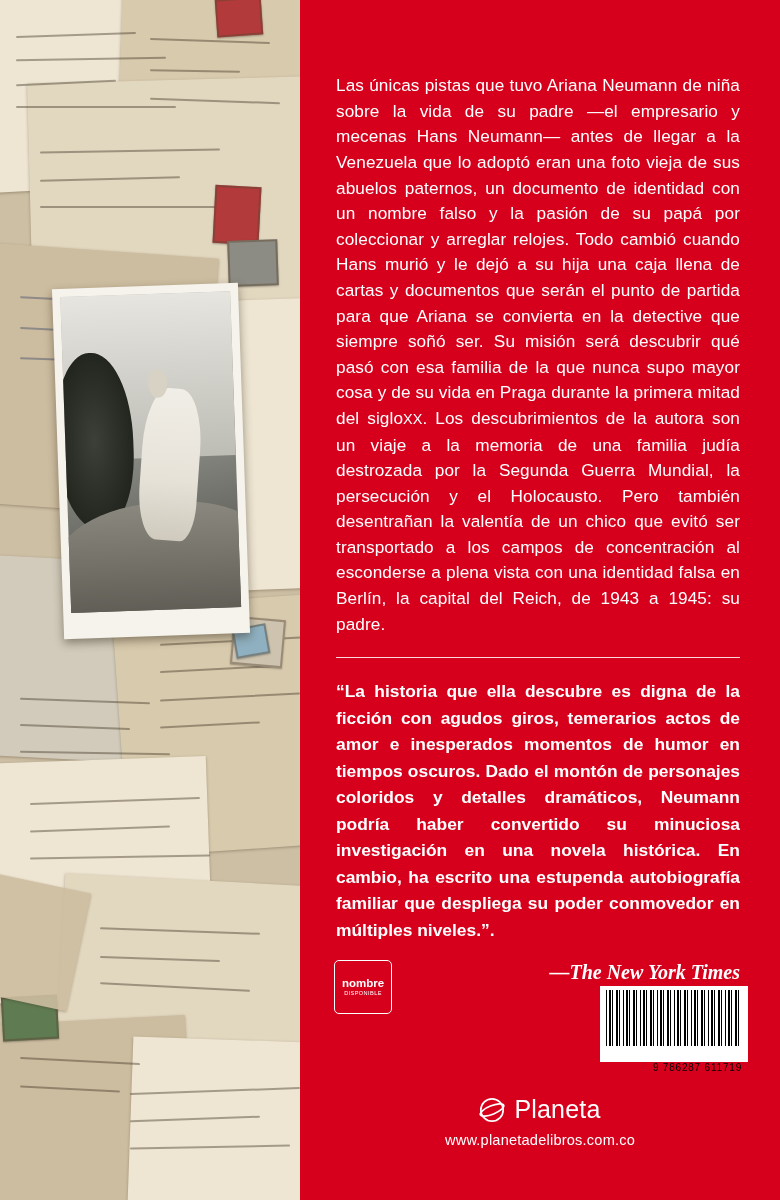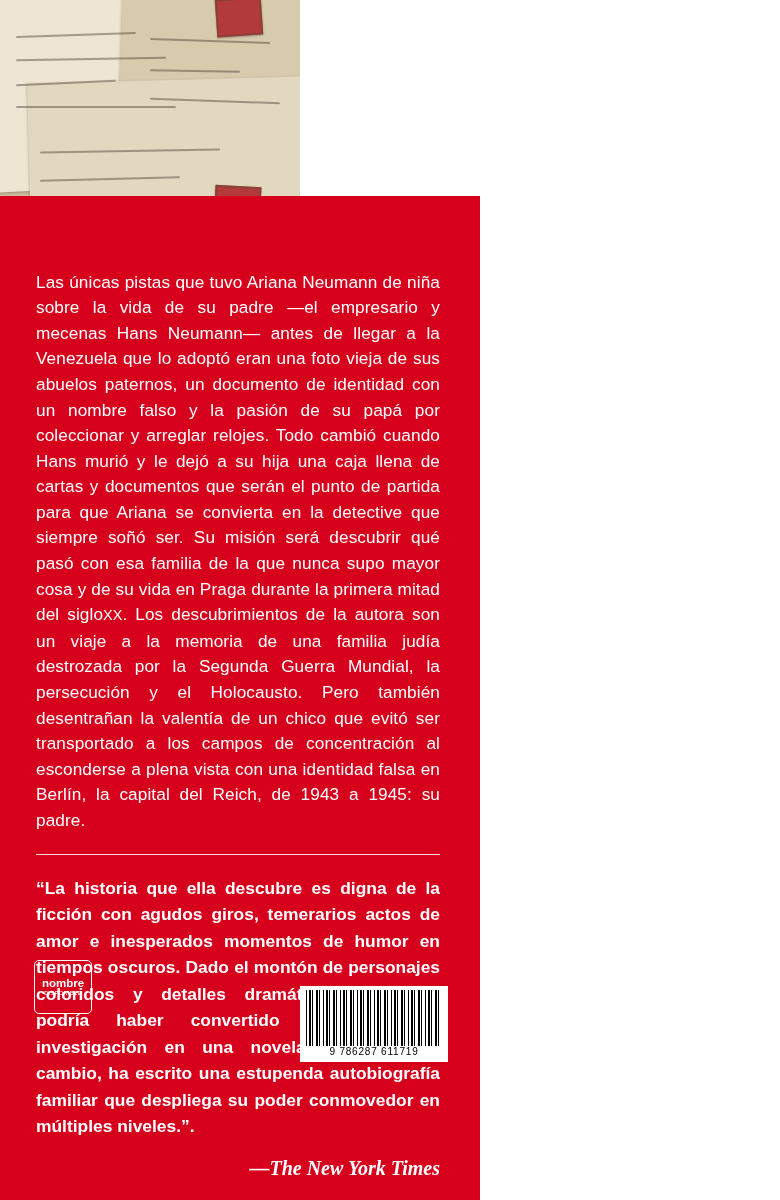--- a/index.html
+++ b/index.html
@@ -11,21 +11,20 @@
     height: 1200px;
     overflow: hidden;
     font-family: "Liberation Sans", sans-serif;
     background: #ffffff;
   }
   .cover {
     position: relative;
     width: 780px;
     height: 1200px;
     display: flex;
-    flex-direction: column;
   }
   
   .collage {
     position: relative;
     width: 300px;
     height: 1200px;
     background: #cdbfa4;
     overflow: hidden;
   }
   .paper {
@@ -186,22 +185,22 @@
       #000 6px, #000 7px, #fff 7px, #fff 10px,
       #000 10px, #000 12px, #fff 12px, #fff 13px,
       #000 13px, #000 14px, #fff 14px, #fff 17px
     );
   }
   .bar-digits {
     font-family: "Liberation Sans", sans-serif;
     font-size: 10px;
     letter-spacing: .8px;
     color: #000;
-    text-align: center;
-    margin-top: 0;
+    text-align: right;
+    margin-top: 16px;
   }
   .publisher {
     position: absolute;
     left: 0; right: 0;
     bottom: 52px;
     text-align: center;
   }
   .pub-row {
     display: flex;
     align-items: center;
@@ -305,15 +304,25 @@
         <div class="t1">nombre</div>
         <div class="t2">DISPONIBLE</div>
       </div>
 
 
       <div class="barcode">
         <div class="bars"></div>
         <div class="bar-digits">9 786287 611719</div>
       </div>
 
+      <div class="publisher">
+        <div class="pub-row">
+          <svg width="26" height="26" viewBox="0 0 26 26">
+            <circle cx="13" cy="13" r="11.2" fill="none" stroke="#ffffff" stroke-width="1.7"></circle>
+            <ellipse cx="13" cy="13" rx="12.6" ry="4.3" fill="none" stroke="#ffffff" stroke-width="1.7" transform="rotate(-22 13 13)"></ellipse>
+          </svg>
+          <span class="pub-name">Planeta</span>
+        </div>
+        <div class="pub-url">www.planetadelibros.com.co</div>
+      </div>
     </div>
   </div>
 </div>
 
 </body></html>

